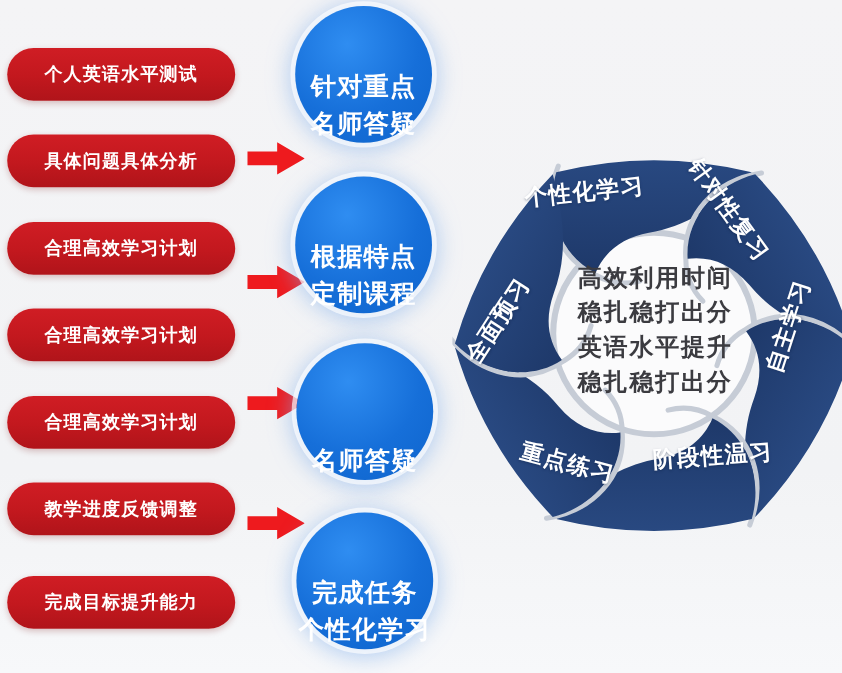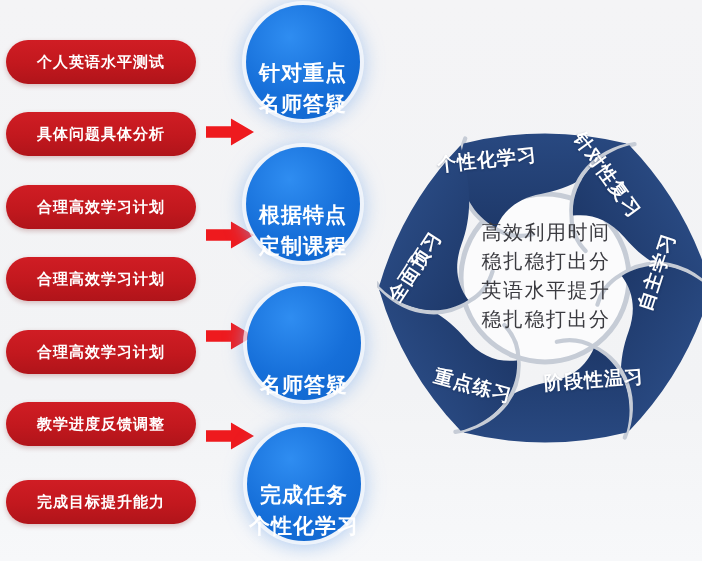--- a/index.html
+++ b/index.html
@@ -18,21 +18,21 @@
   .blue-circle{position:absolute;width:114px;height:114px;border-radius:50%;
     background:radial-gradient(circle at 38% 28%,#2f8df1 0%,#166fd9 55%,#0e64cc 100%);
     color:#fff;font-weight:bold;font-size:21px;letter-spacing:1px;line-height:31px;
     display:flex;flex-direction:column;align-items:center;justify-content:flex-end;text-align:center;
     box-shadow:0 0 0 4px rgba(255,255,255,.65),0 2px 18px 5px rgba(130,175,235,.55);}
 
   .pw-svg{position:absolute;left:377px;top:120px;width:336px;height:336px;}
   .pw-label{position:absolute;color:#fff;font-weight:bold;font-size:19px;letter-spacing:1px;
     white-space:nowrap;text-shadow:0 1px 2px rgba(10,25,60,.35);}
   .pw-center{position:absolute;left:546px;top:276px;transform:translate(-50%,-50%);
-    text-align:center;font-size:20px;line-height:29px;color:#3b3b40;font-weight:400;
+    text-align:center;font-size:20px;line-height:29px;color:#3b3b40;font-weight:700;
     letter-spacing:1.5px;white-space:nowrap;}
 </style>
 </head>
 <body>
 
 <div id="stage">
 
   <div class="red-box" style="top:40px">个人英语水平测试</div>
   <div class="red-box" style="top:112px">具体问题具体分析</div>
   <div class="red-box" style="top:185px">合理高效学习计划</div>

